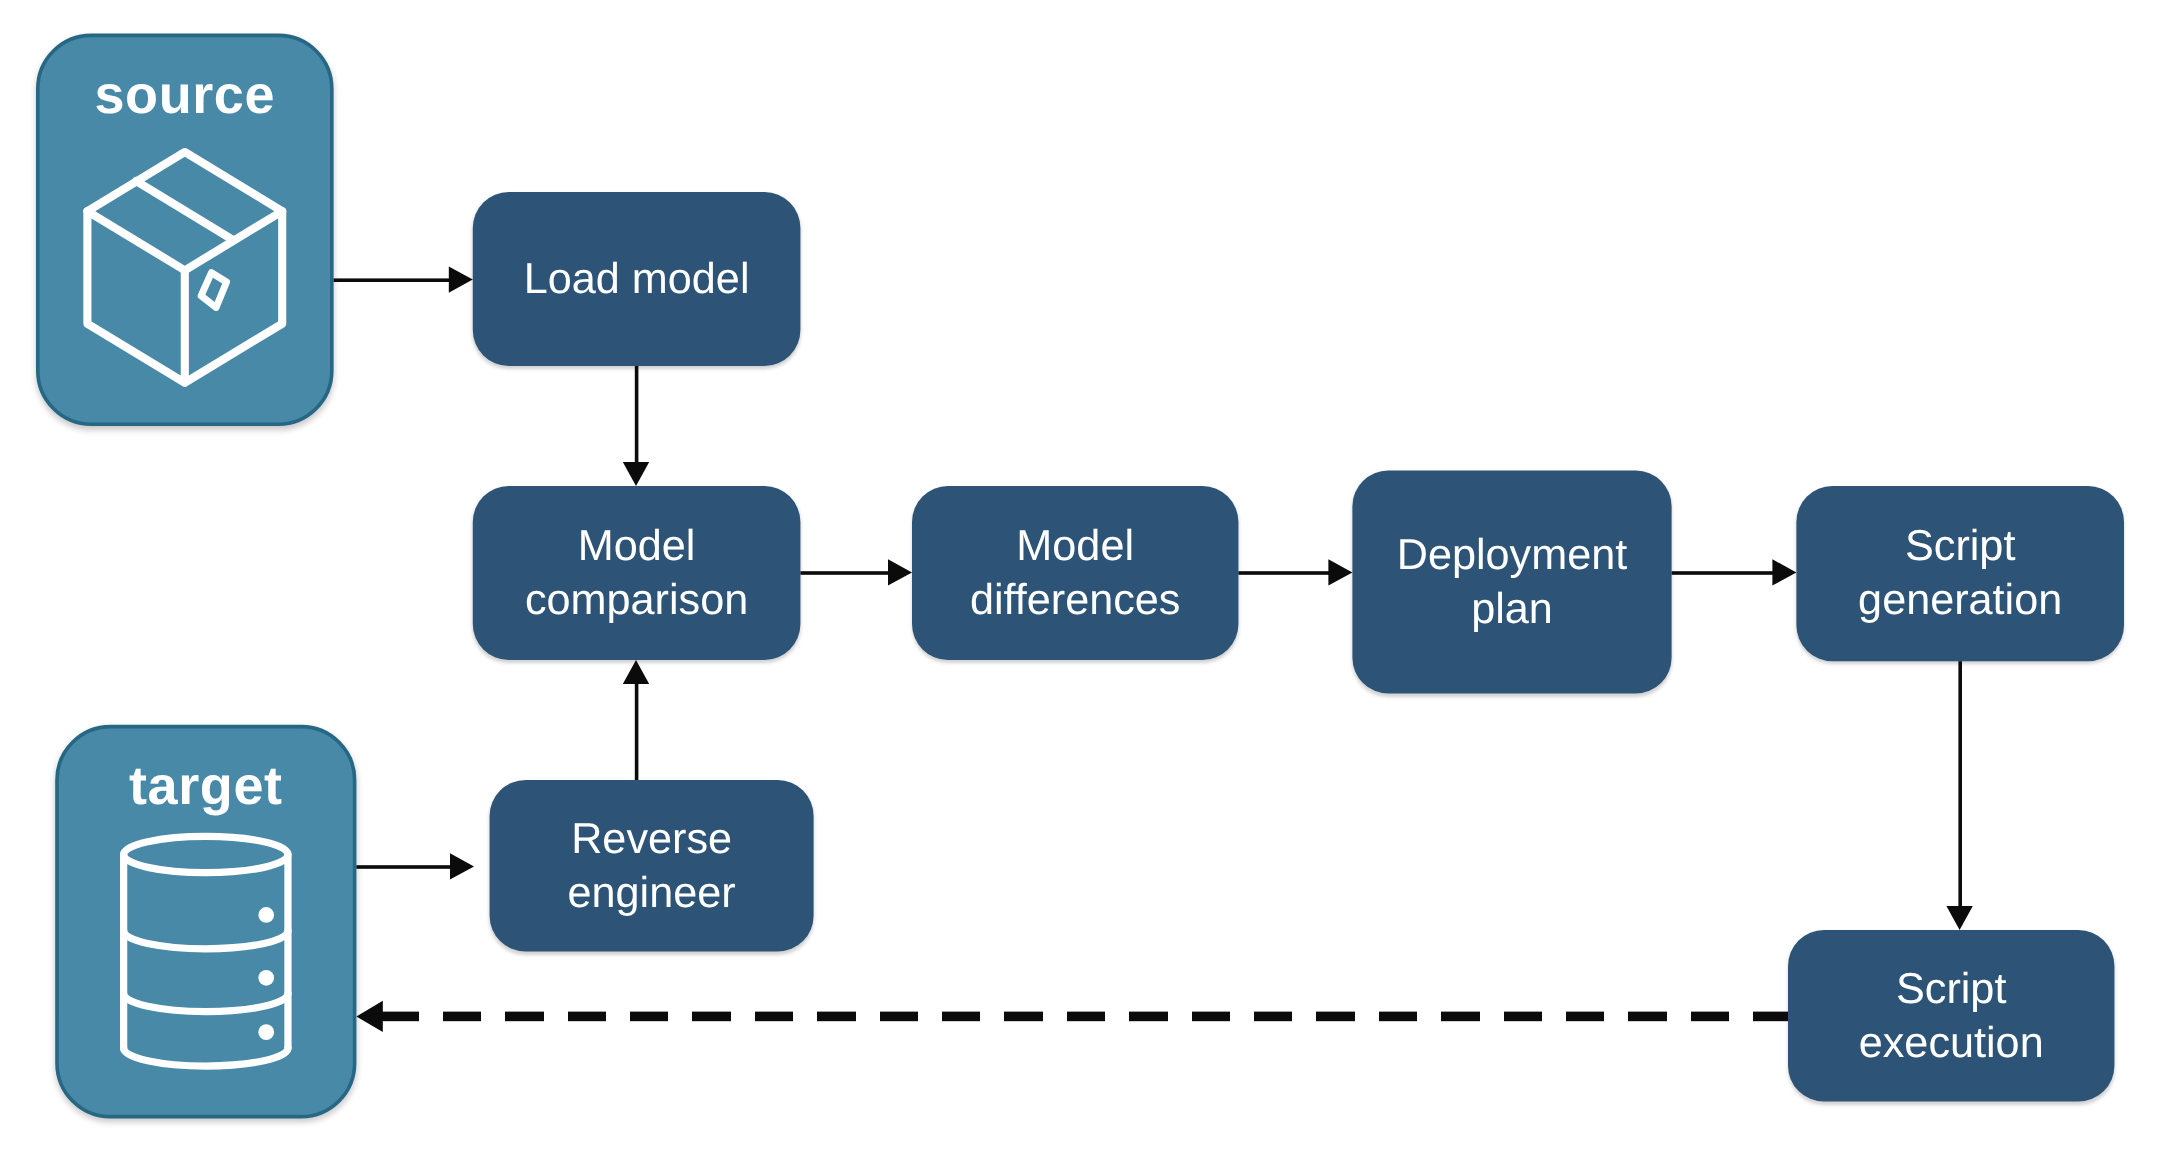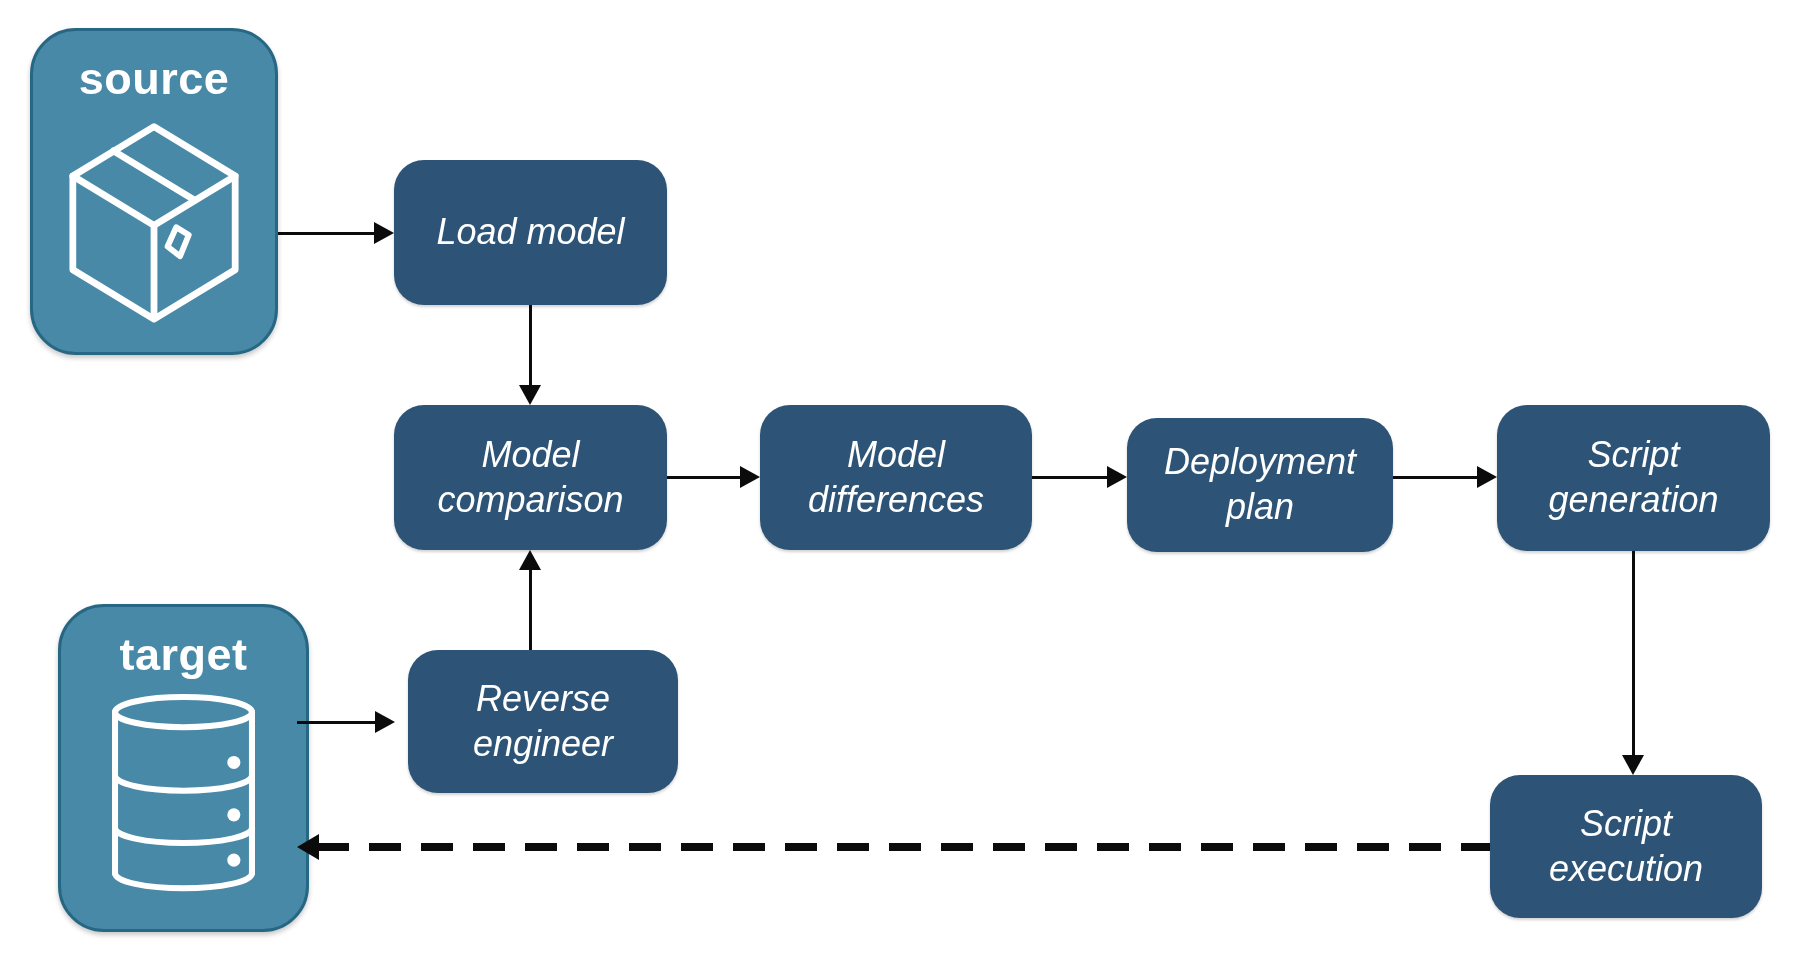--- a/index.html
+++ b/index.html
@@ -33,26 +33,26 @@
     border-radius: 30px;
     display: flex;
     align-items: center;
     justify-content: center;
     color: var(--node-text);
     font-size: 36px;
     line-height: 1.24;
     text-align: center;
     box-shadow: 0 2px 3px rgba(0,0,0,0.18);
   }
-  .node-label { white-space: pre-line; font-style: italic; }
+  .node-label { white-space: pre-line; }
 
   #n-load-model        { left: 394px;  top: 160px; width: 273px; height: 145px; }
   #n-model-comparison  { left: 394px;  top: 405px; width: 273px; height: 145px; }
   #n-model-differences { left: 760px;  top: 405px; width: 272px; height: 145px; }
-  #n-deployment-plan   { left: 1127px; top: 418px; width: 266px; height: 134px; justify-content: center; }
+  #n-deployment-plan   { left: 1127px; top: 392px; width: 266px; height: 186px; justify-content: center; }
   #n-script-generation { left: 1497px; top: 405px; width: 273px; height: 146px; }
   #n-reverse-engineer  { left: 408px;  top: 650px; width: 270px; height: 143px; }
   #n-script-execution  { left: 1490px; top: 775px; width: 272px; height: 143px; }
 
   
   .endpoint {
     position: absolute;
     background: var(--endpoint-fill);
     border: 3px solid var(--endpoint-border);
     border-radius: 46px;
@@ -63,21 +63,21 @@
   .ep-label {
     font-weight: bold;
     font-size: 45px;
     margin-top: 22px;
     letter-spacing: 0.5px;
   }
   .ep-icon { display: block; margin: 0 auto; }
 
   #ep-source { left: 30px; top: 28px; width: 248px; height: 327px; }
   #ep-source .ep-icon { width: 172px; margin-top: 14px; }
-  #ep-target { left: 58px; top: 604px; width: 251px; height: 328px; }
+  #ep-target { left: 46px; top: 604px; width: 251px; height: 328px; }
   #ep-target .ep-icon { width: 145px; margin-top: 12px; }
 
   
   .arrow { position: absolute; }
   .arrow .line { position: absolute; background: var(--arrow); }
   .arrow .head {
     position: absolute;
     width: 0; height: 0;
   }
   

